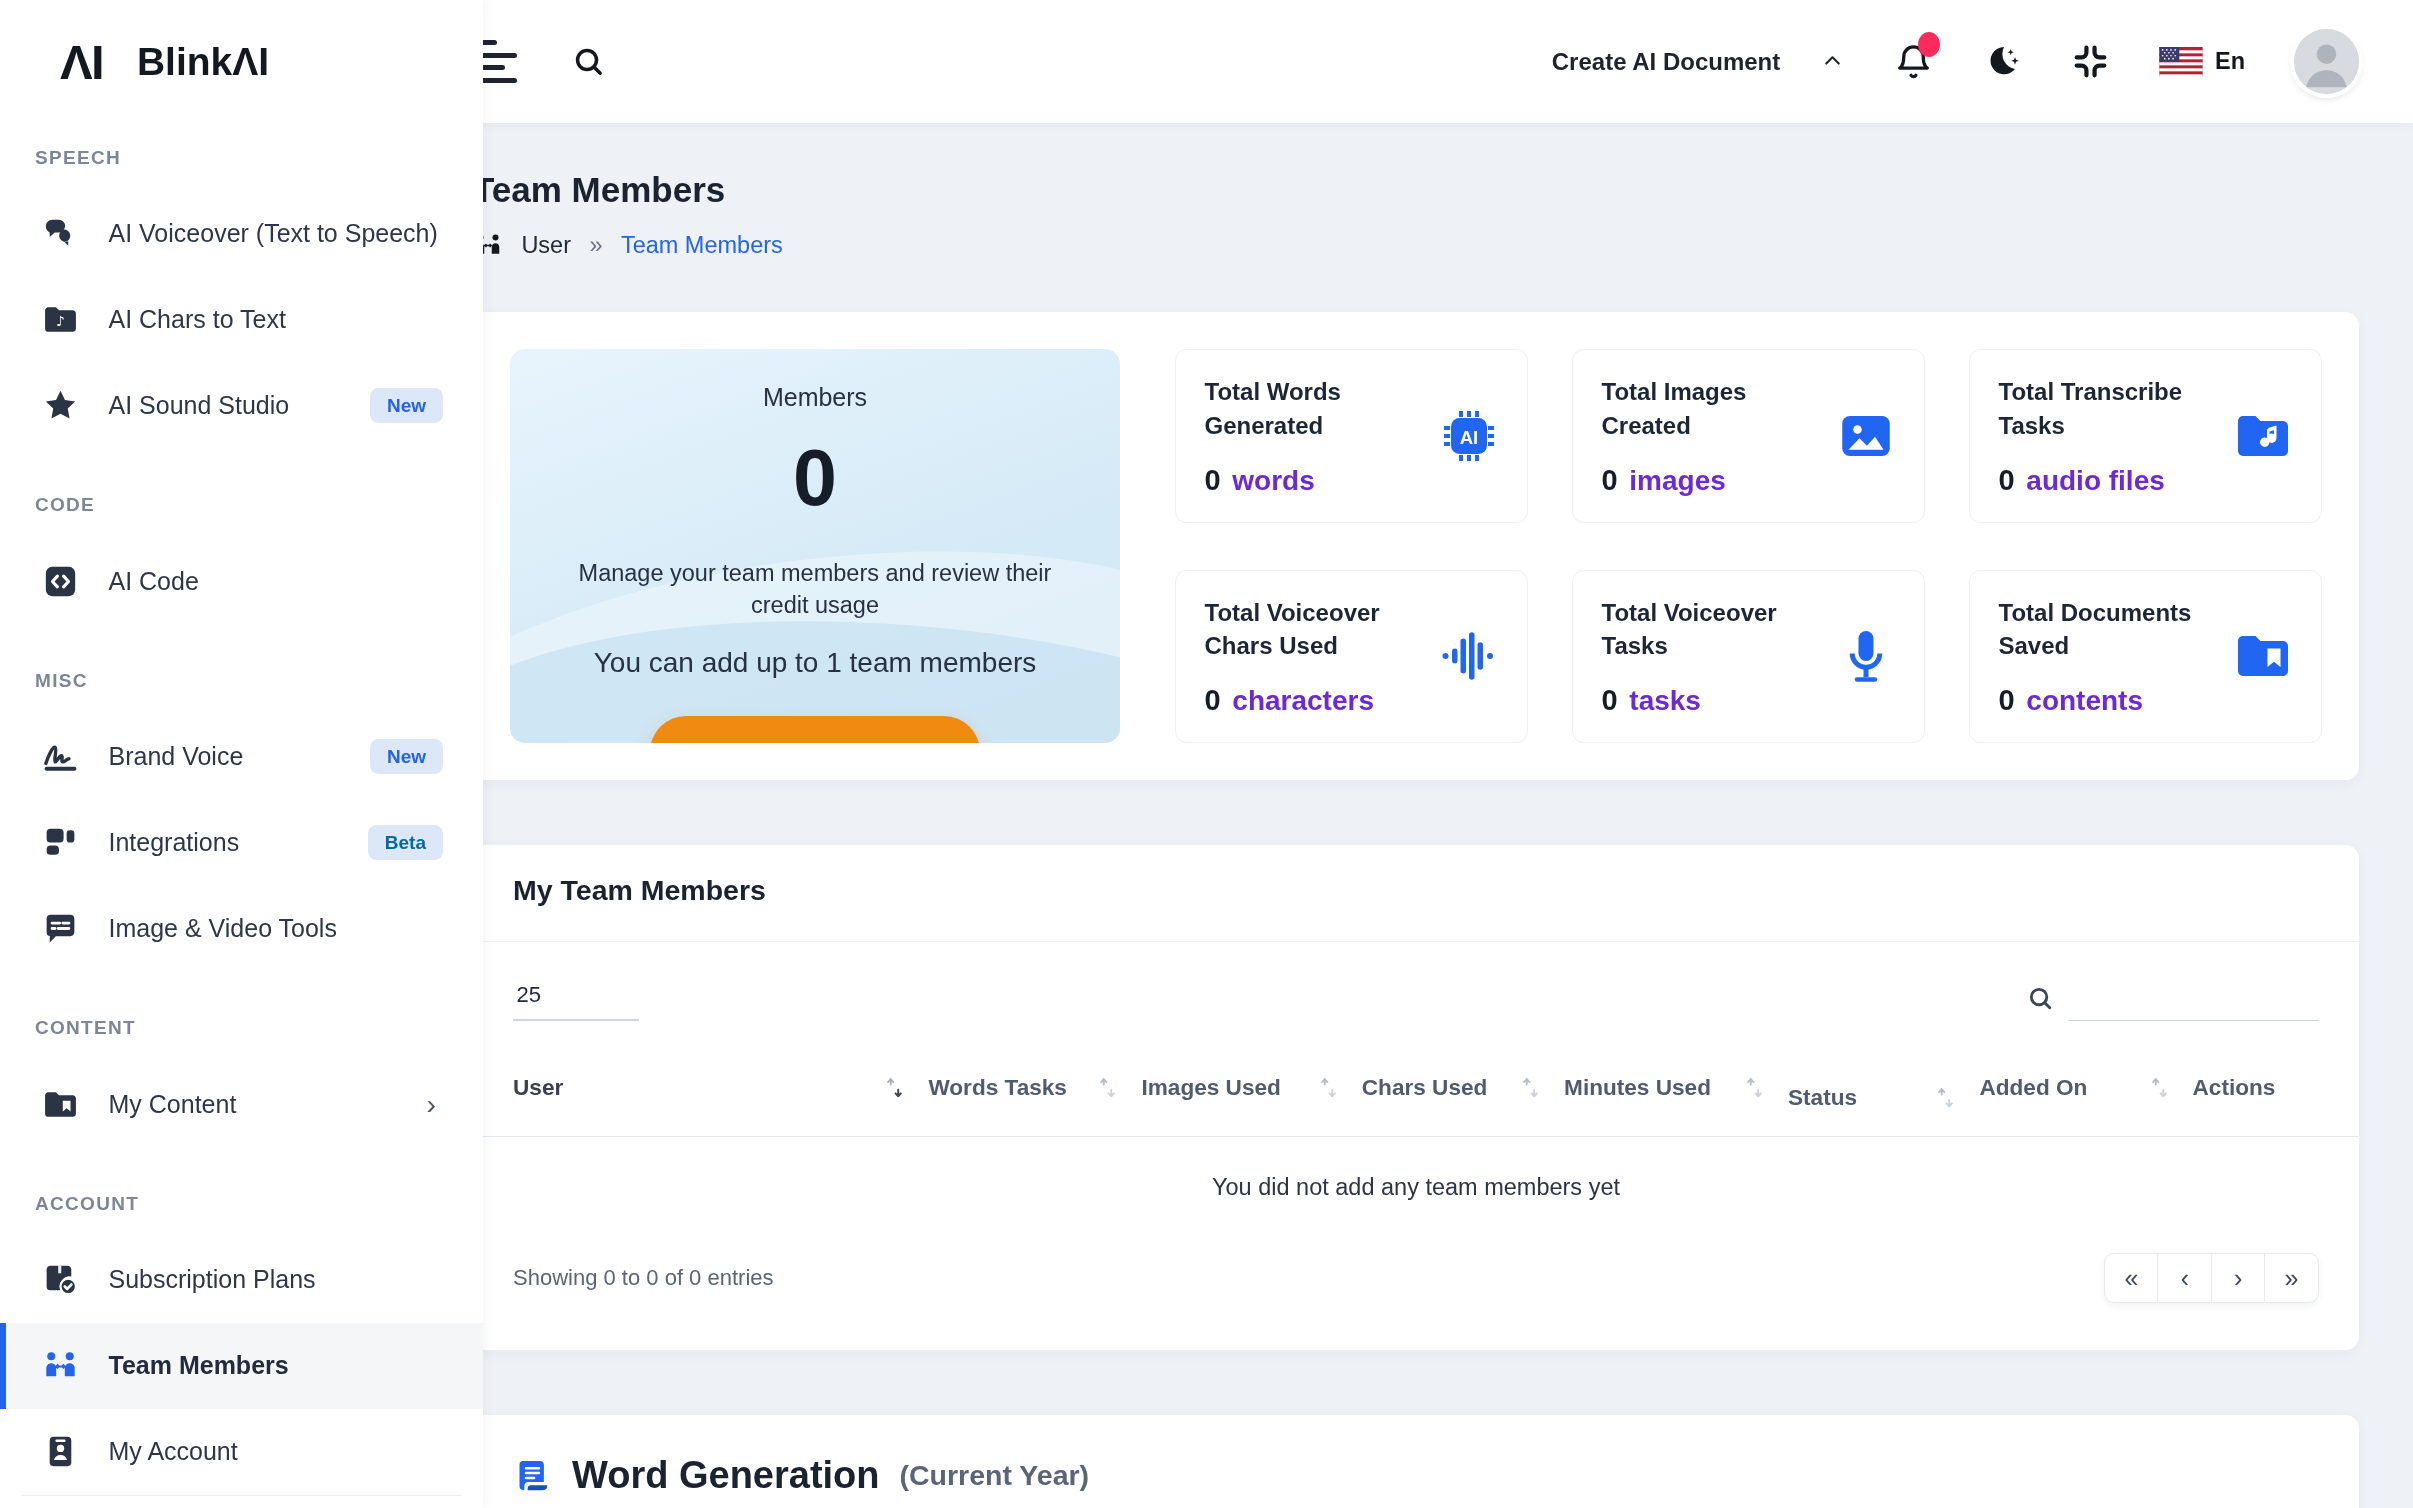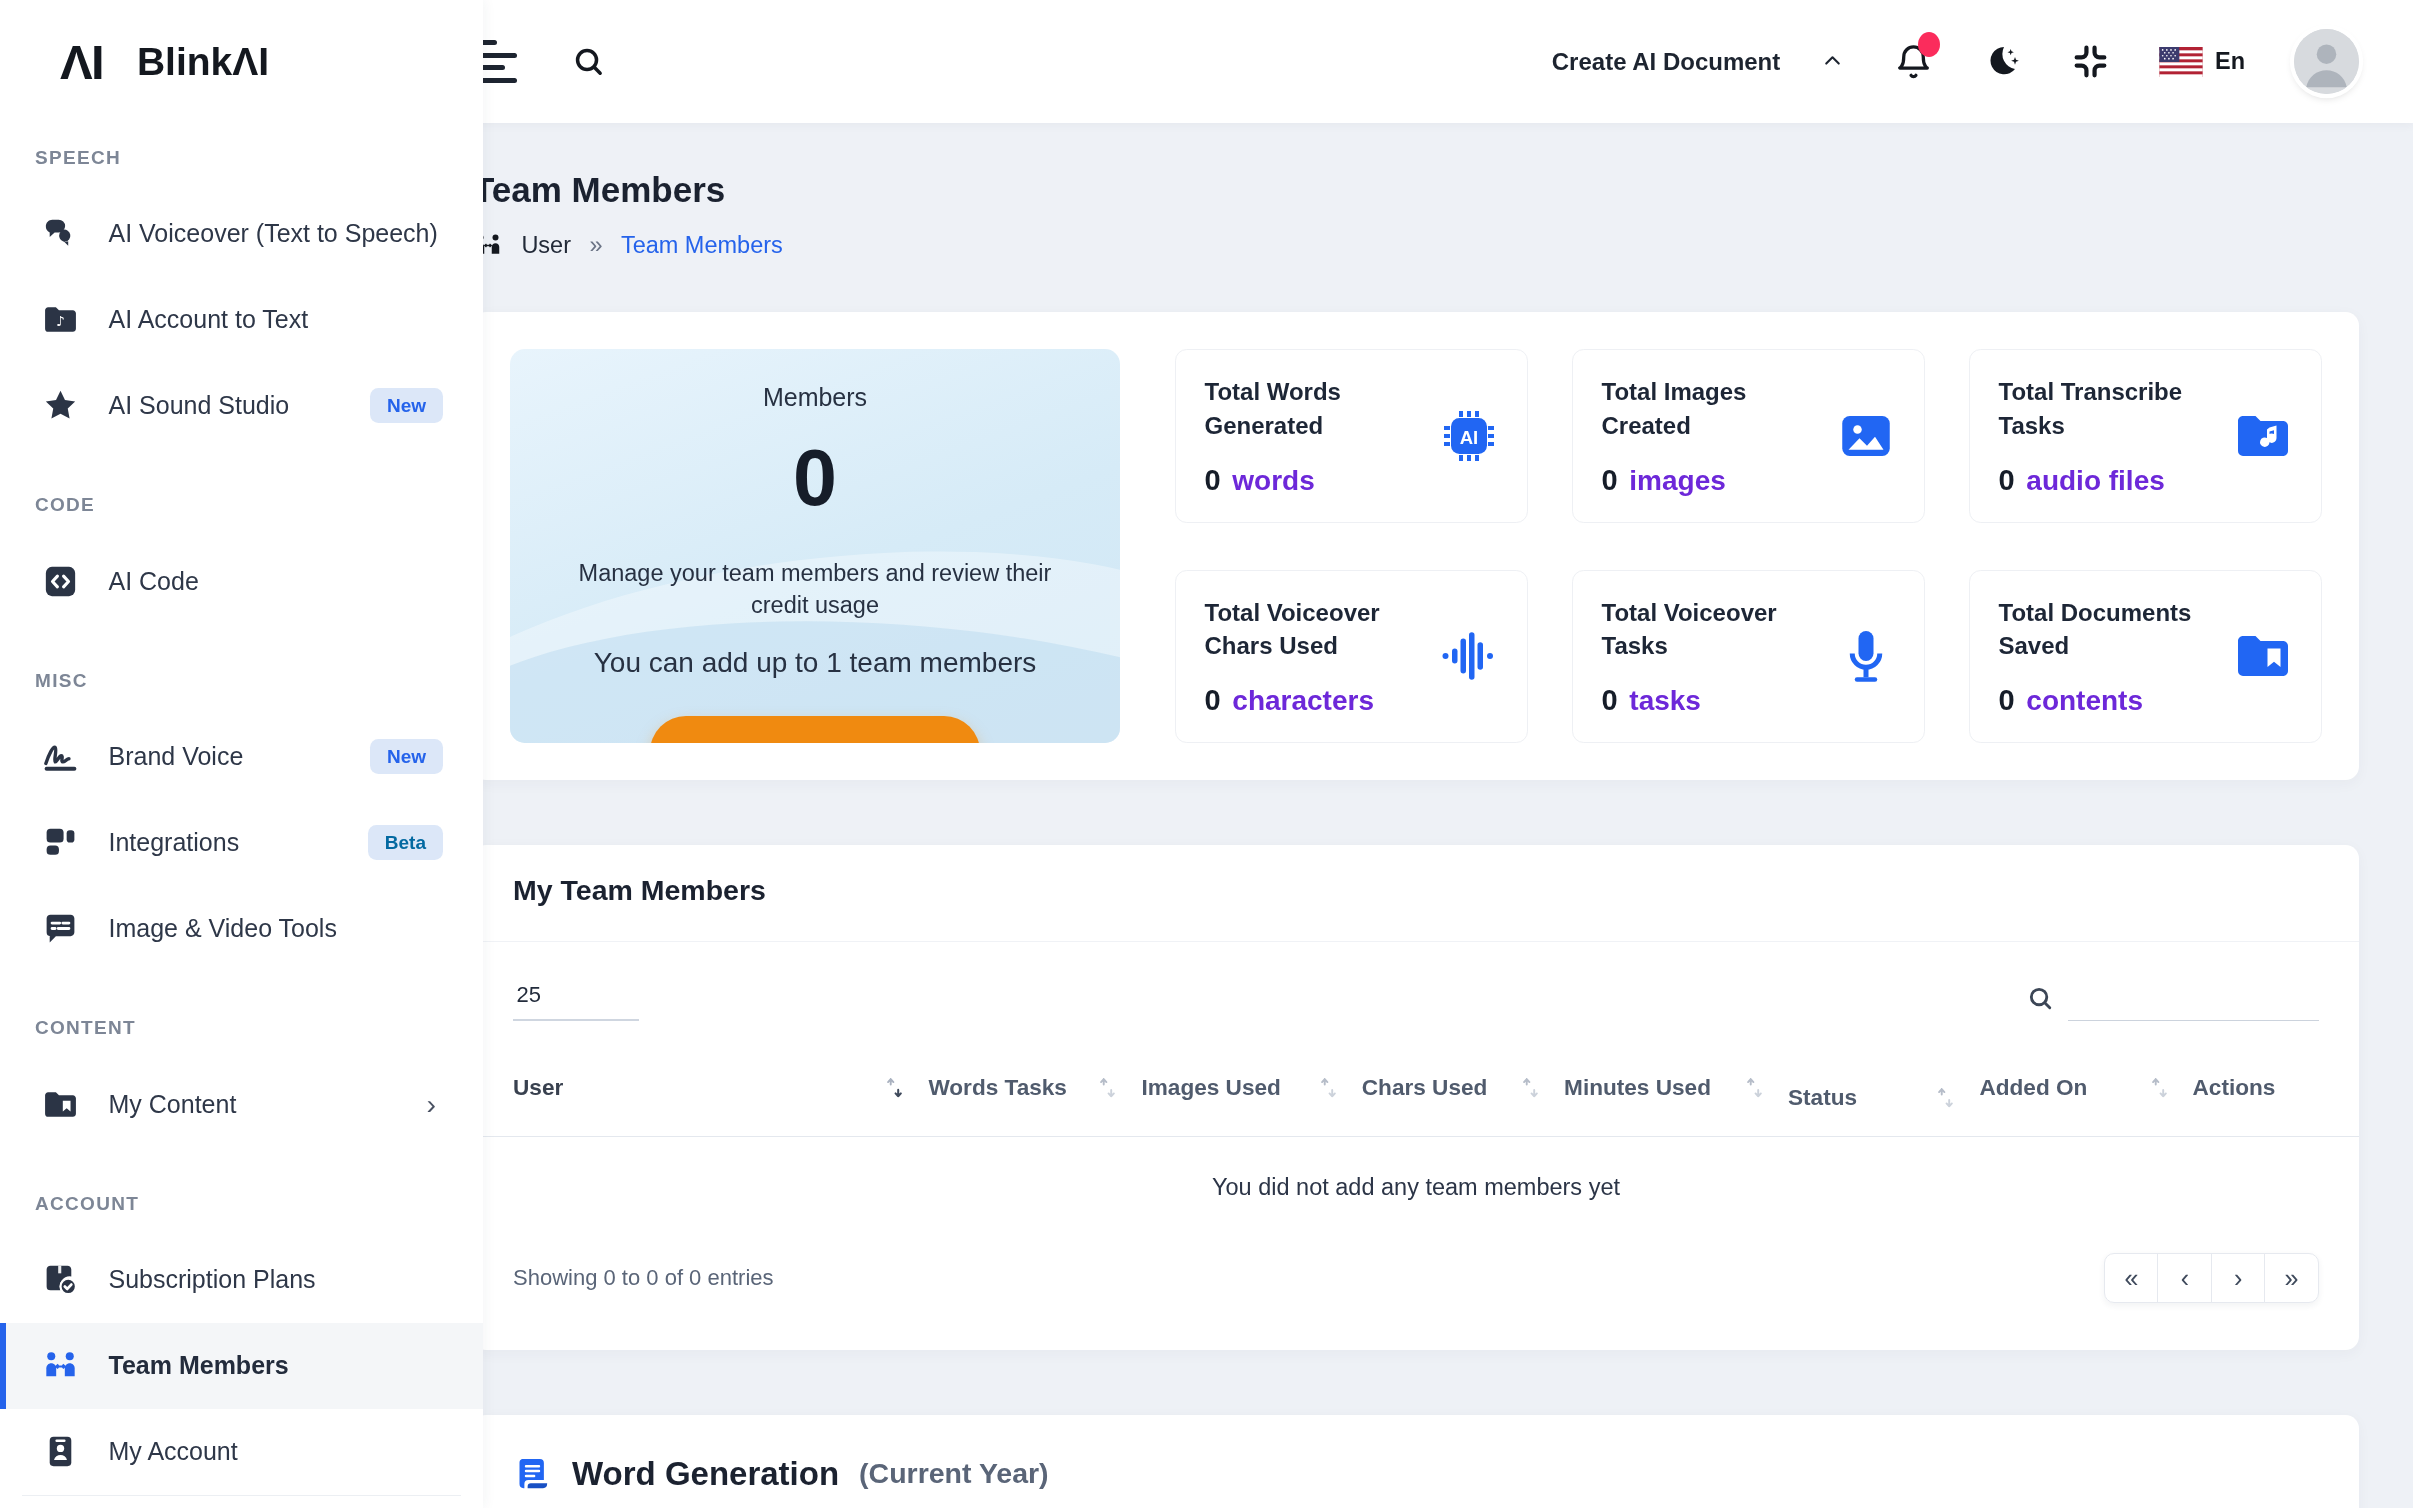--- a/index.html
+++ b/index.html
@@ -137,21 +137,21 @@
     width:55px; height:50px; background:#fff; border:1.7px solid #e6e9ef; margin-left:-1.7px;
     display:flex; align-items:center; justify-content:center;
     font-size:25px; color:#3f4a5c; cursor:pointer;
   }
   .pg-btn:first-child { border-radius:10px 0 0 10px; margin-left:0; }
   .pg-btn:last-child { border-radius:0 10px 10px 0; }
 
   
   .chart-panel { margin-top:65px; padding:39px 40px 50px 40px; height:352px; }
   .cp-title-row { display:flex; align-items:center; gap:20px; }
-  .cp-title { font-size:33px; font-weight:800; color:#1b2230; }
+  .cp-title { font-size:38px; font-weight:800; color:#1b2230; }
   .cp-title-suffix { font-size:28.5px; font-weight:800; color:#5a6578; }
   .cp-subtitle { font-size:26px; color:#6b7486; margin-top:22px; }
 
   svg { display:block; }
 </style>
 </head>
 <body>
 
 <aside class="sidebar">
   <div class="logo-row">
@@ -170,21 +170,21 @@
       </span>
       <span class="s-txt">AI Voiceover (Text to Speech)</span>
     </div>
     <div class="side-item">
       <span class="s-icon">
         <svg width="37" height="37" viewBox="0 0 24 24" fill="currentColor">
             <path d="M2 6c0-1.1.9-2 2-2h5l2 2h9c1.1 0 2 .9 2 2v10c0 1.1-.9 2-2 2H4a2 2 0 0 1-2-2V6z"></path>
             <text x="12" y="16.5" font-size="9" fill="#fff" text-anchor="middle" font-family="DejaVu Sans, sans-serif">♪</text>
           </svg>
       </span>
-      <span class="s-txt">AI Account to Text</span>
+      <span class="s-txt">AI Chars to Text</span>
     </div>
     <div class="side-item">
       <span class="s-icon">
         <svg width="37" height="37" viewBox="0 0 24 24" fill="currentColor">
             <path d="M12 2.5l2.9 6 6.6.9-4.8 4.6 1.2 6.5L12 17.4l-5.9 3.1 1.2-6.5L2.5 9.4l6.6-.9 2.9-6z"></path>
           </svg>
       </span>
       <span class="s-txt">AI Sound Studio</span>
       <span class="badge">New</span>
     </div>

